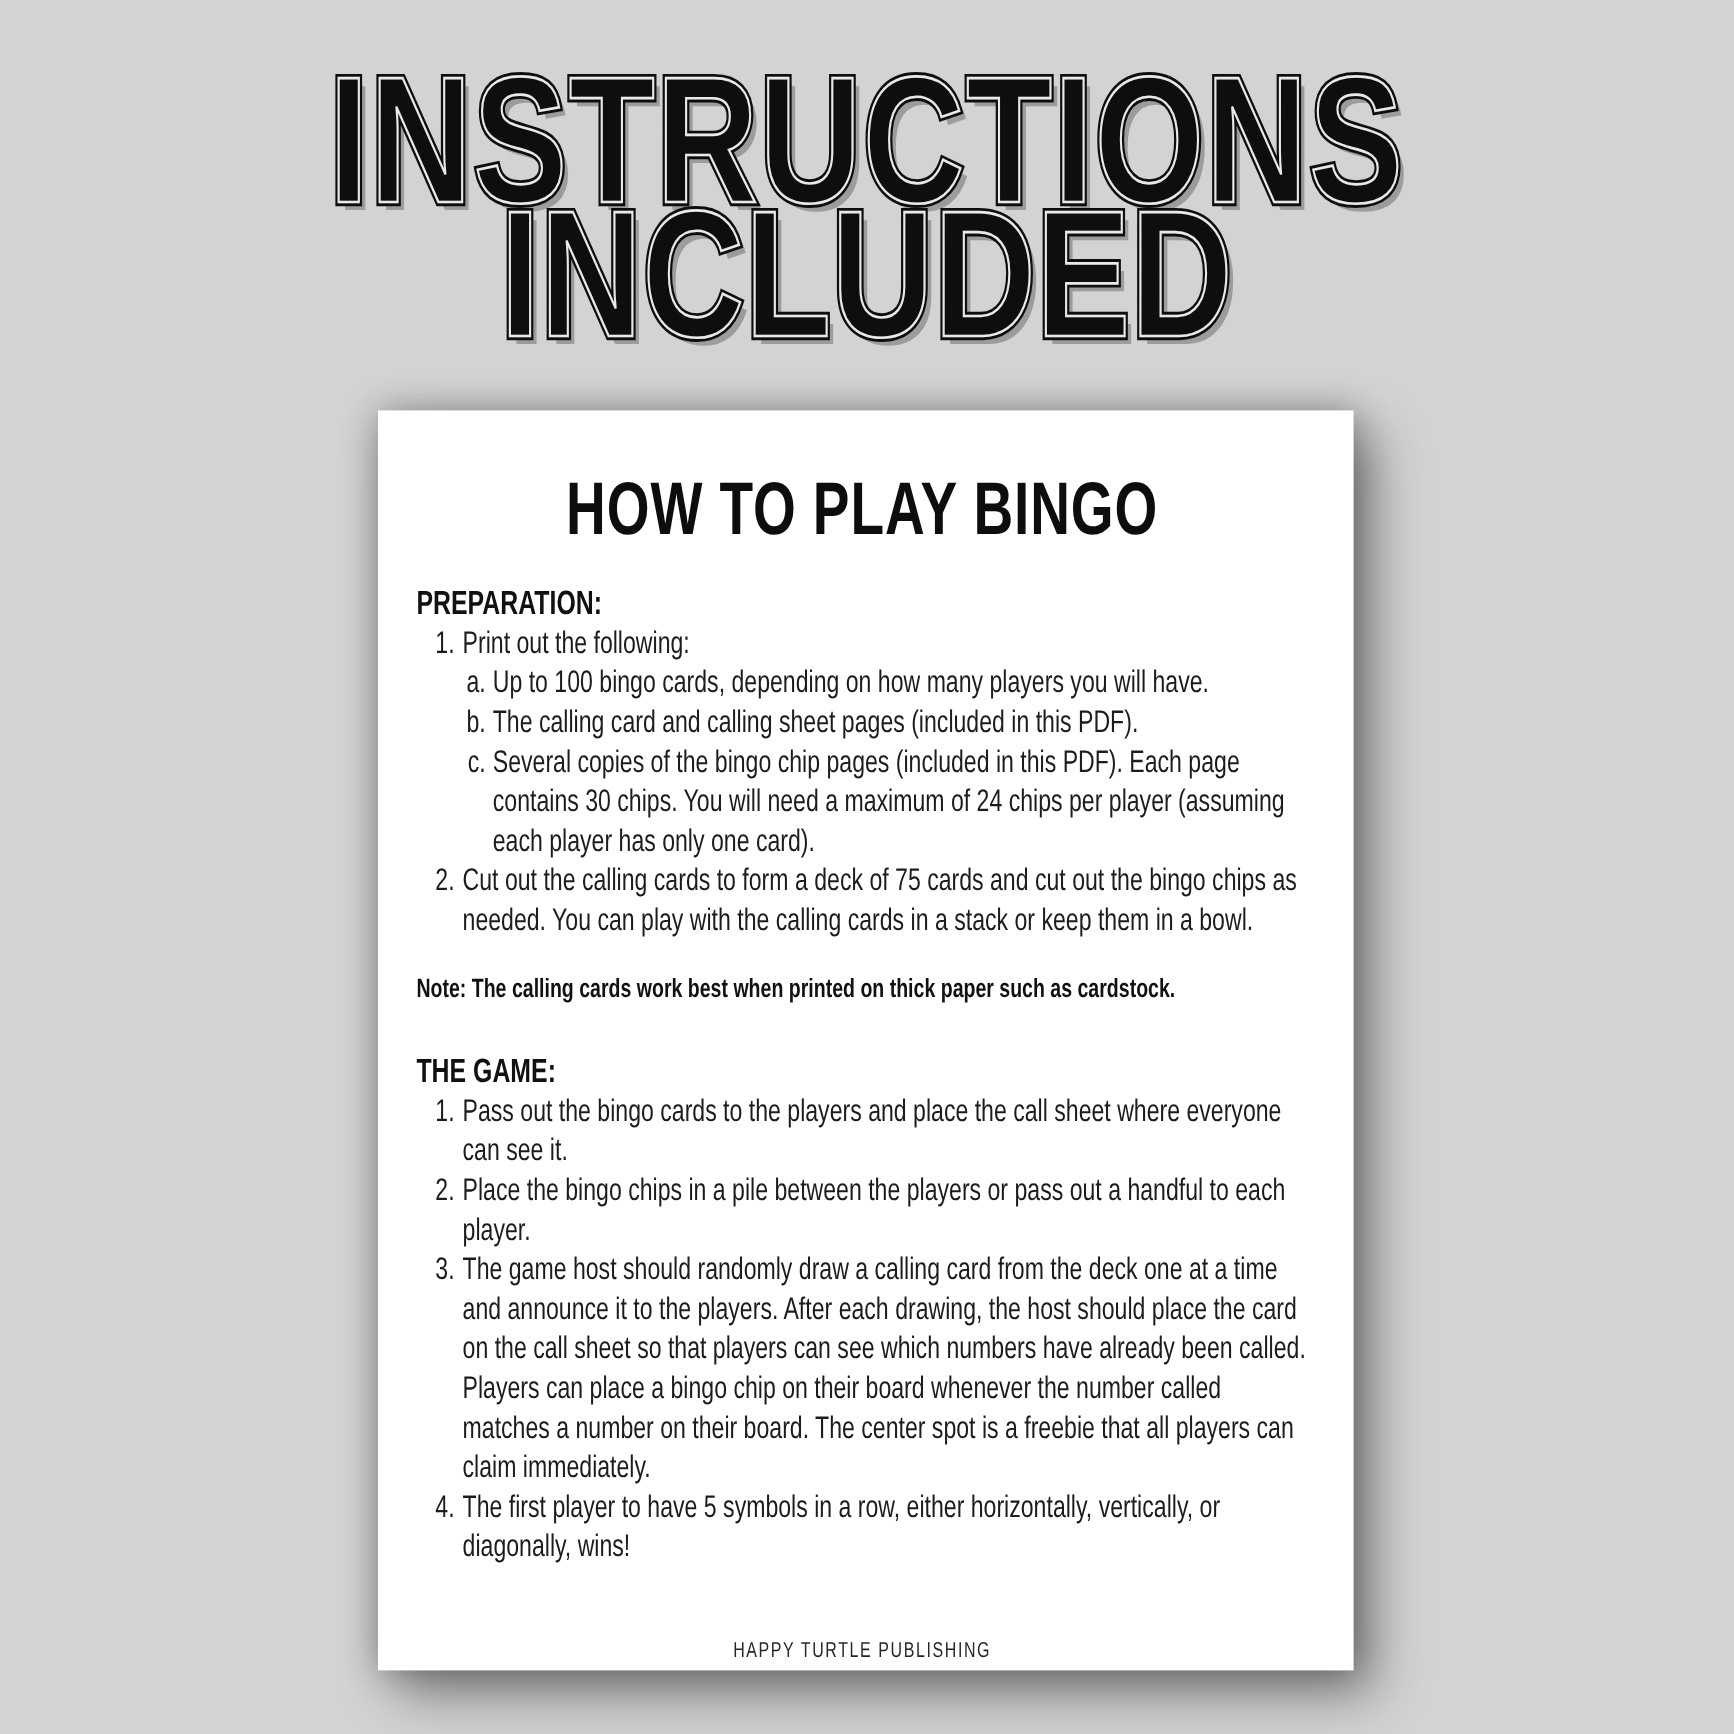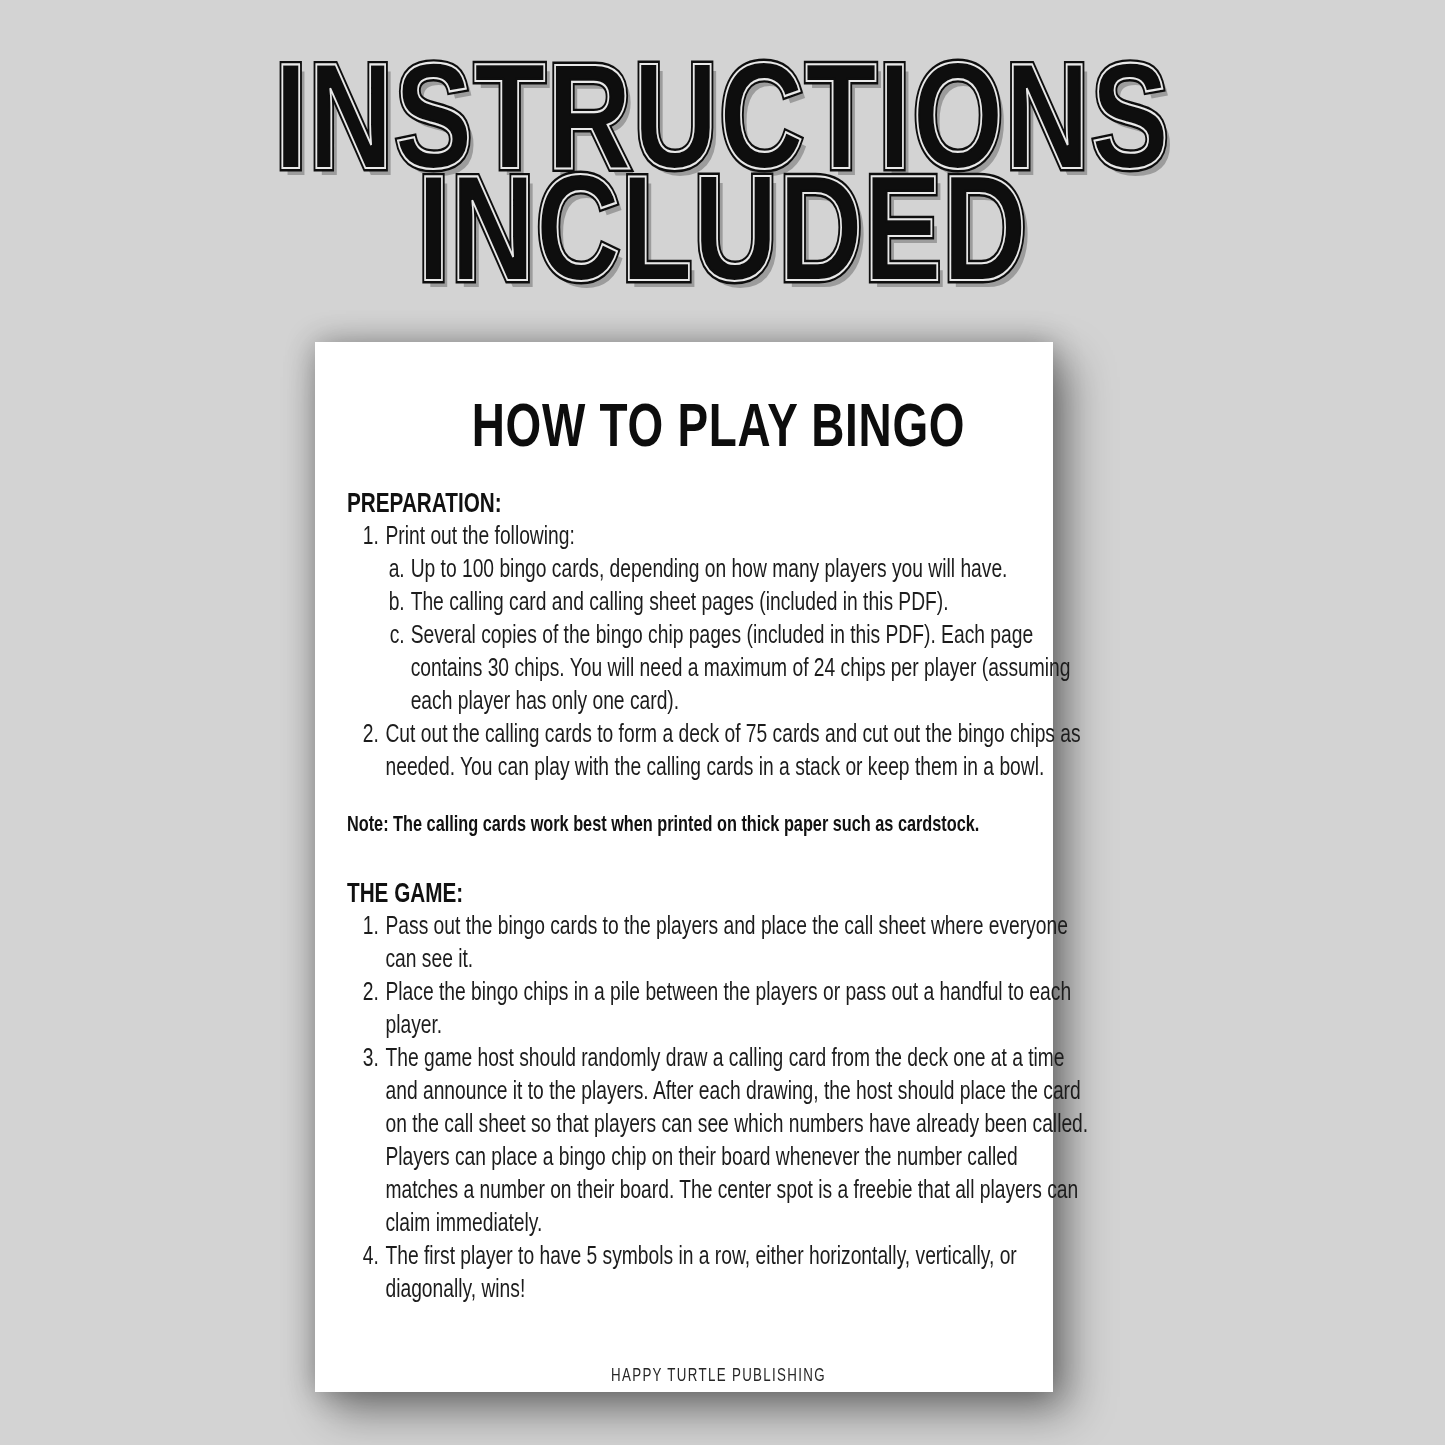--- a/index.html
+++ b/index.html
@@ -41,21 +41,21 @@
     text-shadow: none;
     pointer-events: none;
   }
   .hline1 { letter-spacing: 2px; }
   .hline2 { letter-spacing: 1px; }
 
   
   .page {
     position: absolute;
     left: 315px; top: 342px;
-    width: 738px; height: 1050px;
+    width: 813px; height: 1050px;
     background: #ffffff;
     box-shadow: 0 0 28px rgba(0,0,0,0.30), 16px 20px 42px rgba(0,0,0,0.40);
   }
   .content {
     position: absolute;
     left: 32px; top: 0;
     width: 1004px; height: 1050px;
     transform: scaleX(0.74);
     transform-origin: 0 0;
     color: #1c1c1c;

